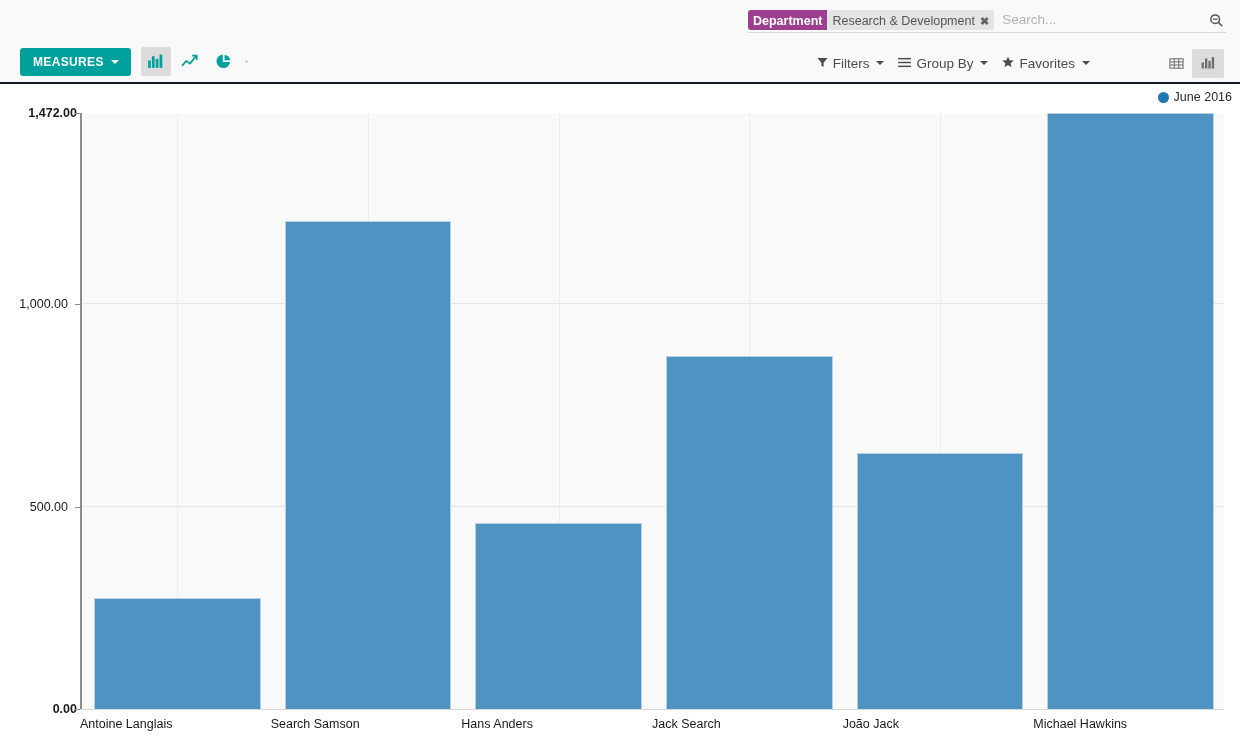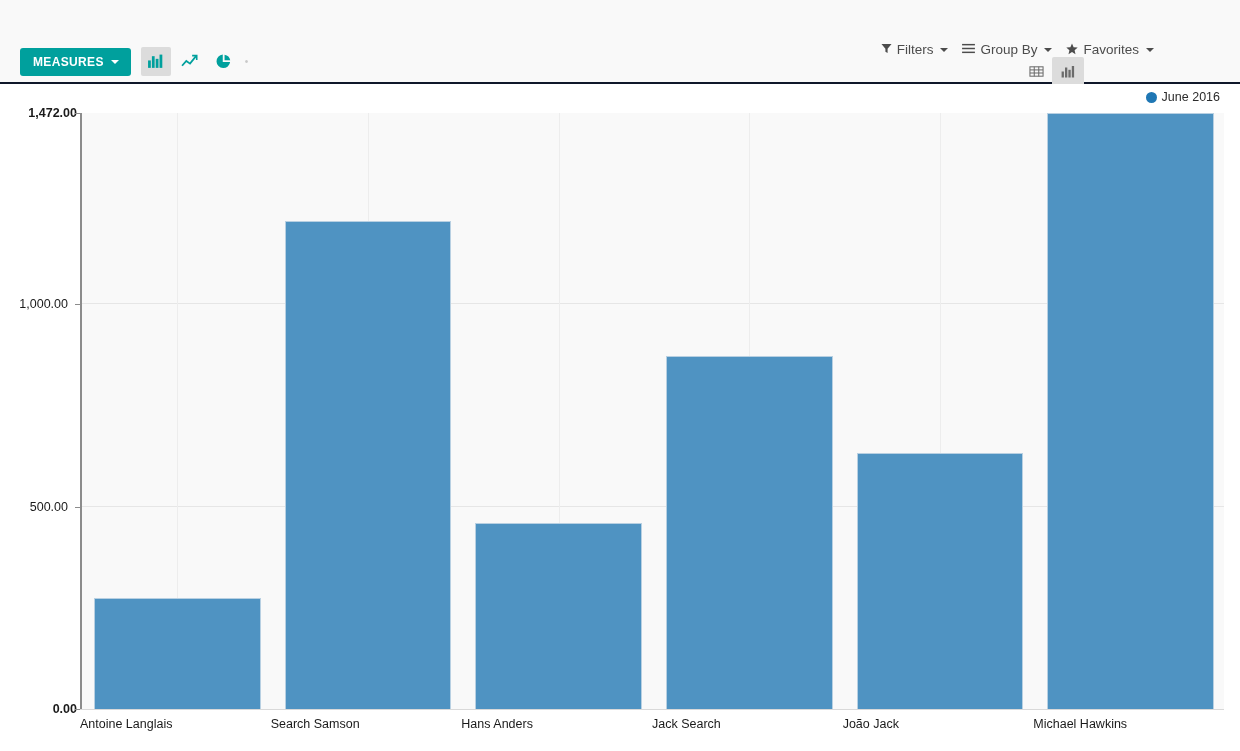--- a/index.html
+++ b/index.html
@@ -151,21 +151,20 @@
     margin-left: 2px;
   }
 
   .toolbar-right {
     position: absolute;
     right: 16px; top: 0;
     height: 42px;
     display: flex;
     align-items: center;
     gap: 0;
-    flex-direction: column;
   }
   .menu-group {
     display: flex;
     align-items: center;
     gap: 14px;
     margin-right: 70px;
   }
   .menu-item {
     display: flex;
     align-items: center;
@@ -190,21 +189,21 @@
 
   
   .chart-wrap {
     position: relative;
     width: 1240px;
     height: 667px;
     background: #ffffff;
   }
   .legend {
     position: absolute;
-    right: 20px; top: 6px;
+    right: 8px; top: 6px;
     display: flex;
     align-items: center;
     gap: 5px;
     font-size: 12.5px;
     color: #2b2b2b;
     justify-content: center;
   }
   .legend-dot {
     width: 11px; height: 11px;
     border-radius: 50%;
@@ -265,20 +264,37 @@
     width: 1144px;
     height: 1px;
     background: #d9d9d9;
   }
 </style>
 </head>
 <body>
 
 <div class="topbar">
 
+  <div class="searchview">
+    <div class="facet">
+      <span class="facet-label">Department</span>
+      <span class="facet-value">
+        <span>Research &amp; Development</span>
+        <span class="facet-remove">✖</span>
+      </span>
+    </div>
+    <input class="search-input" type="text" placeholder="Search..." style="">
+    <span class="search-icon">
+      <svg width="15" height="15" viewBox="0 0 16 16" fill="none" stroke="currentColor" stroke-width="1.6">
+        <circle cx="6.6" cy="6.6" r="4.6"></circle>
+        <line x1="4.2" y1="6.6" x2="9.0" y2="6.6" stroke-width="1.4"></line>
+        <line x1="10.0" y1="10.0" x2="14.2" y2="14.2"></line>
+      </svg>
+    </span>
+  </div>
 </div>
 
 <div class="toolbar">
   <div class="toolbar-left">
     <button class="btn-measures">
       <span>MEASURES</span>
       <span class="caret-down"></span>
     </button>
 
     <div class="chart-type-group">

